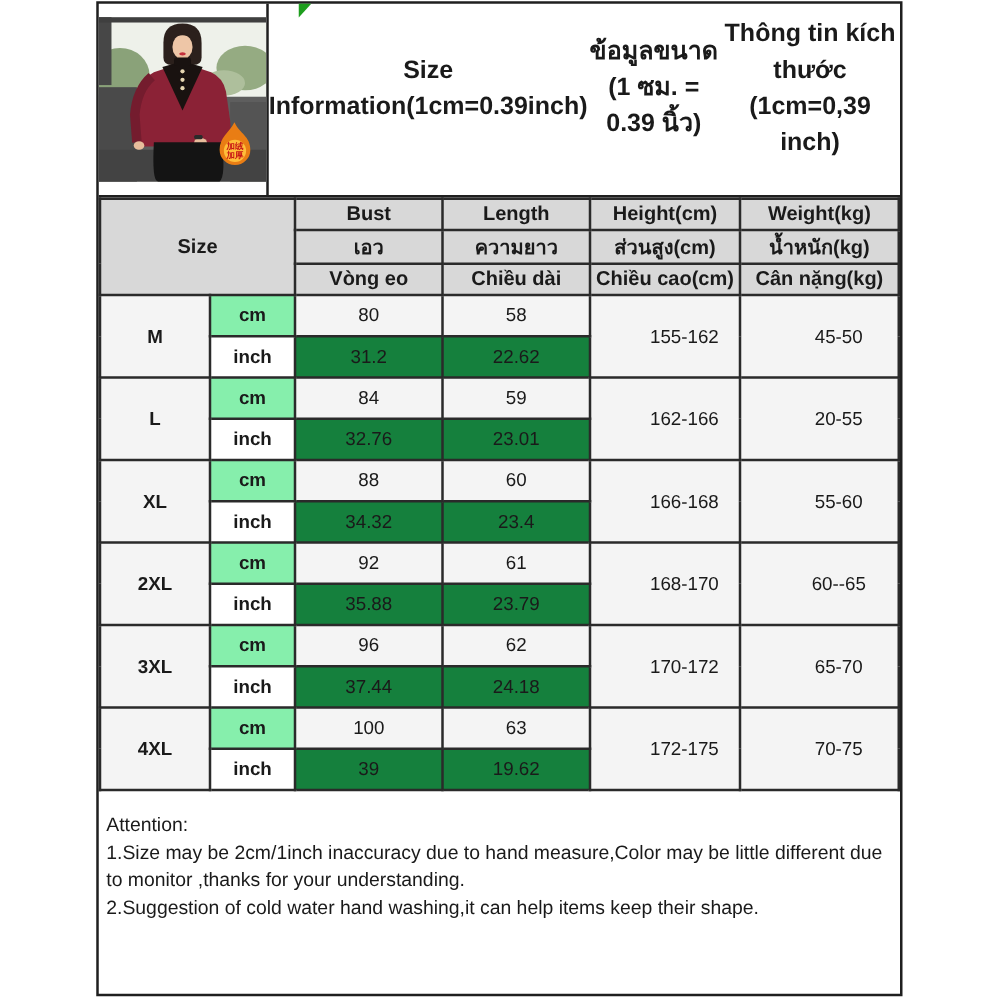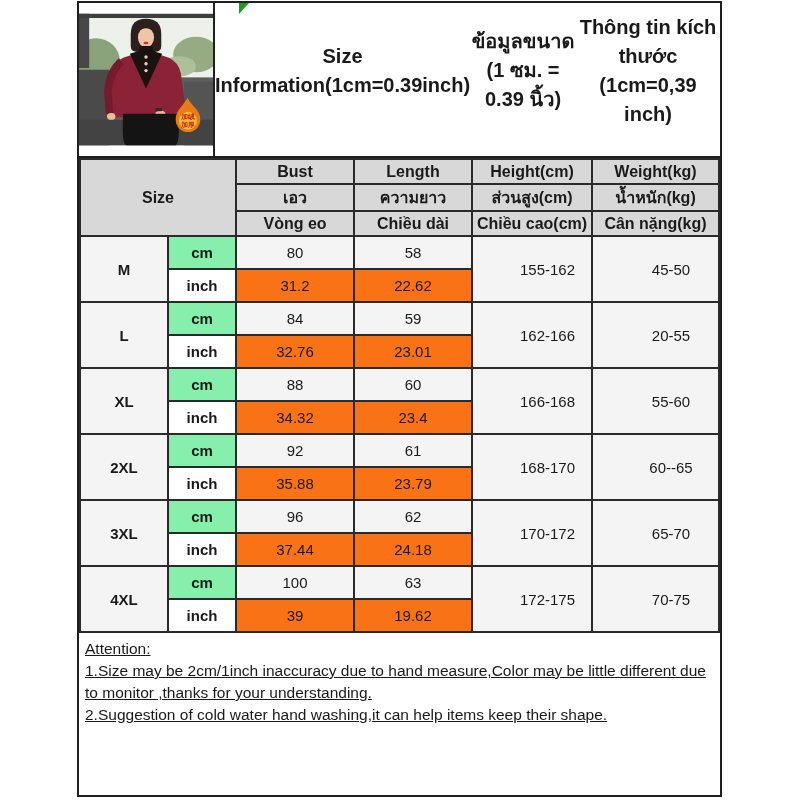--- a/index.html
+++ b/index.html
@@ -22,26 +22,26 @@
 
   
   table.size-table { width:100%; border-collapse:collapse; table-layout:fixed; }
   .size-table th, .size-table td { border:2px solid #2a2a2a; text-align:center;
       vertical-align:middle; padding:0; font-size:15px; }
   .size-table thead th { height:25px; background:#d8d8d8; font-size:16px; font-weight:bold; }
   th.size-hd { font-size:30px; font-weight:bold; background:#d8d8d8; }
   td.size-cell { background:#dfdfdf; font-weight:bold; font-size:15px; }
   tr.cm-row td { height:33px; background:#f4f4f4; }
   tr.cm-row td.unit-cell { background:#86efac; font-weight:bold; }
-  tr.inch-row td { height:33px; background:#f97316; }
+  tr.inch-row td { height:33px; background:#15803d; }
   tr.inch-row td.unit-cell { background:#ffffff; font-weight:bold;margin-left:28px; }
   td.merged { background:#efefef;padding-left:31px; }
 
   
-  .attention { padding:5px 8px 0 6px; font-size:15.5px; line-height:1.42;text-decoration:underline; }
+  .attention { padding:17px 8px 0 6px; font-size:15.5px; line-height:1.42; }
 </style>
 </head>
 <body>
 
 <div class="canvas">
   <div class="sheet">
 
     <div class="top">
       <div class="photo">
         <svg viewBox="0 0 158 155">

